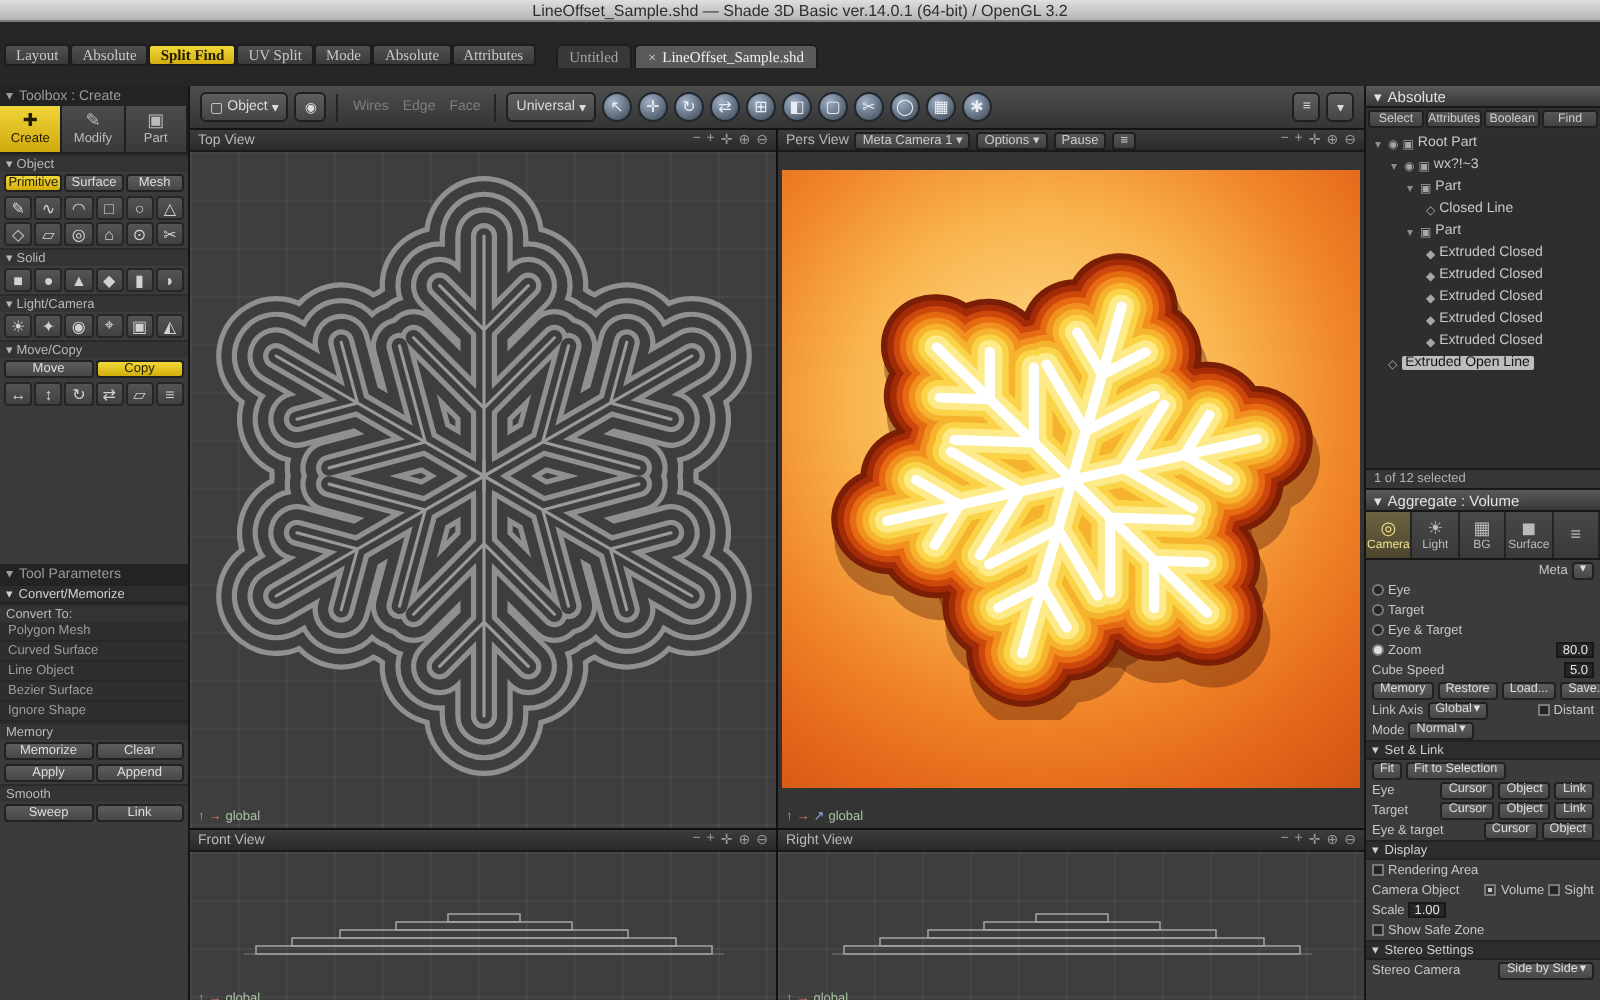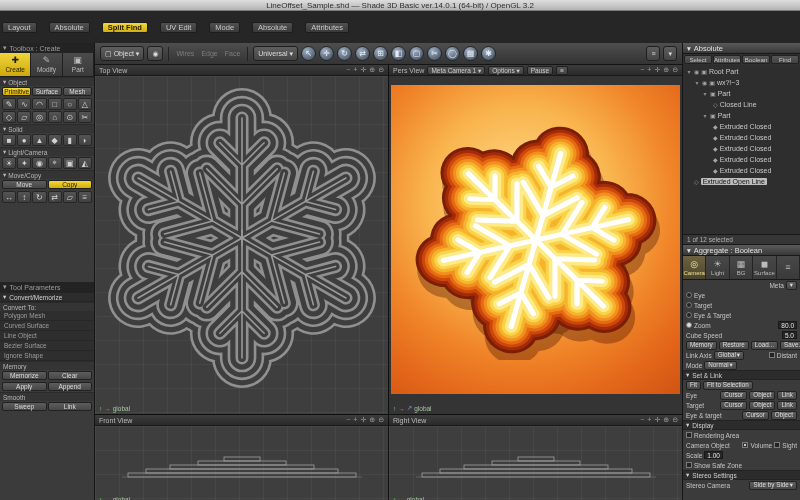--- a/index.html
+++ b/index.html
@@ -2,21 +2,21 @@
 <html><head>
 <meta charset="utf-8">
 <style>
   *{box-sizing:border-box;margin:0;padding:0;}
   html,body{width:800px;height:500px;overflow:hidden;}
   body{background:#2c2c2c;font-family:"Liberation Sans",sans-serif;color:#ccc;}
 
   
   .titlebar{height:11px;background:linear-gradient(#dedede,#b4b4b4);border-bottom:1px solid #7d7d7d;
     display:flex;align-items:flex-end;justify-content:center;font-size:8px;color:#2e2e2e;}
-  .tabrow{height:14px;background:#262626;display:flex;align-items:center;padding:16px 2px;gap:12px;}
+  .tabrow{height:14px;background:#262626;display:flex;align-items:center;padding:16px 2px;gap:0;font-family:Liberation Serif, serif;}
   .wtab{height:11px;line-height:10px;padding:0 5px;font-size:7.5px;color:#c8c8c8;
     background:linear-gradient(#505050,#3a3a3a);border:1px solid #1d1d1d;border-radius:2px;}
   .wtab.active{background:linear-gradient(#f2d83a,#d4ae0e);color:#211b00;font-weight:bold;}
   .doctabs{margin-left:10px;display:flex;align-items:flex-end;height:14px;gap:1px;}
   .dtab{height:12px;padding:0 6px;font-size:7.5px;color:#a5a5a5;background:#383838;
     border:1px solid #1d1d1d;border-bottom:none;border-radius:3px 3px 0 0;display:flex;gap:3px;align-items:center;}
   .dtab.active{background:#5a5a5a;color:#efefef;}
   .dtab .x{color:#d8d8d8;font-size:7px;}
 
   
@@ -114,24 +114,33 @@
 <body>
 
 <div class="titlebar">
   <span>LineOffset_Sample.shd — Shade 3D Basic ver.14.0.1 (64-bit) / OpenGL 3.2</span>
 </div>
 
 <div class="tabrow">
   <span class="wtab">Layout</span>
   <span class="wtab">Absolute</span>
   <span class="wtab active">Split Find</span>
-  <span class="wtab">UV Edit</span>
+  <span class="wtab">UV Split</span>
   <span class="wtab">Mode</span>
   <span class="wtab">Absolute</span>
   <span class="wtab">Attributes</span>
+  <span class="doctabs">
+    <span class="dtab">
+      <span>Untitled</span>
+    </span>
+    <span class="dtab active">
+      <span class="x">×</span>
+      <span>LineOffset_Sample.shd</span>
+    </span>
+  </span>
 </div>
 
 <div class="main">
 
   <div class="left">
     <div class="phead">
       <span>▾</span>
       <span>Toolbox : Create</span>
     </div>
     <div class="ttabs">
@@ -512,21 +521,21 @@
       </div>
       <div class="trow sel" style="padding-left:11px">
         <span class="tico">◇</span>
         <span class="lbl">Extruded Open Line</span>
       </div>
     </div>
     <div class="selstat">1 of 12 selected</div>
 
     <div class="rphead">
       <span>▾</span>
-      <span>Aggregate : Boolean</span>
+      <span>Aggregate : Volume</span>
     </div>
     <div class="ctabs">
       <div class="ctab active">
         <span class="g">◎</span>
         <span>Camera</span>
       </div>
       <div class="ctab">
         <span class="g">☀</span>
         <span>Light</span>
       </div>

